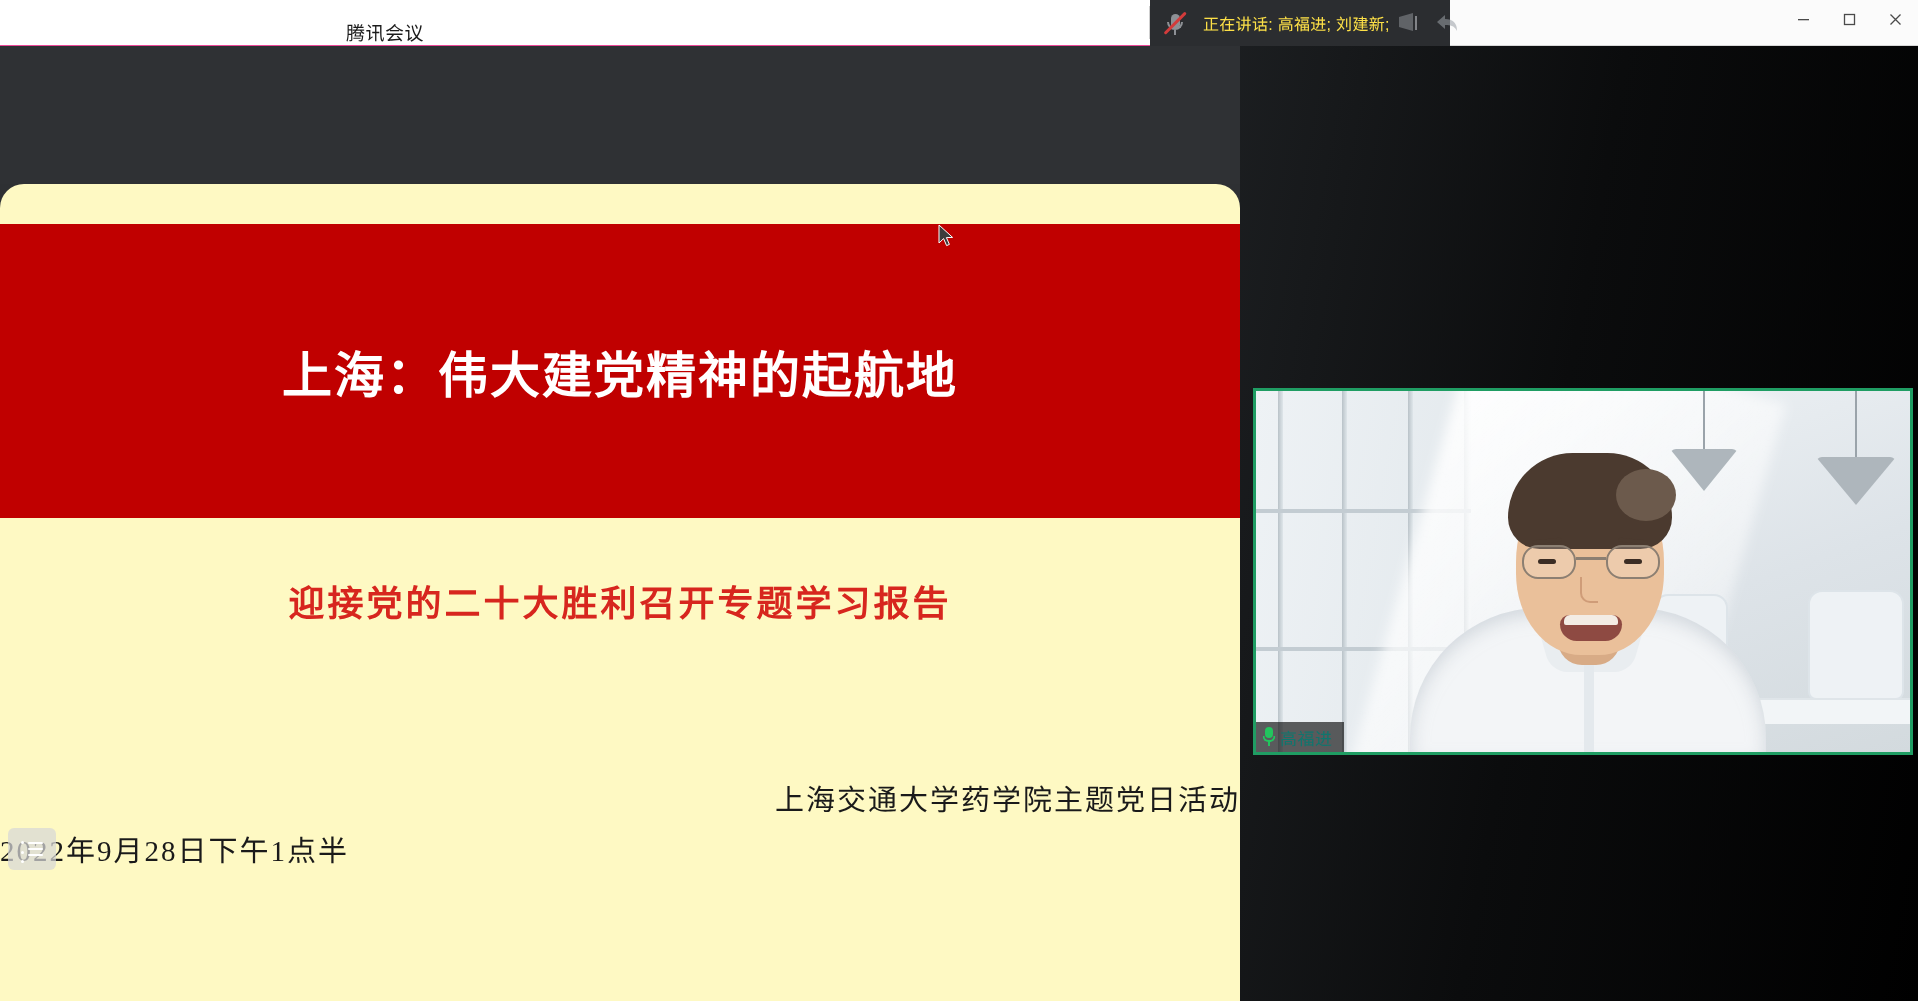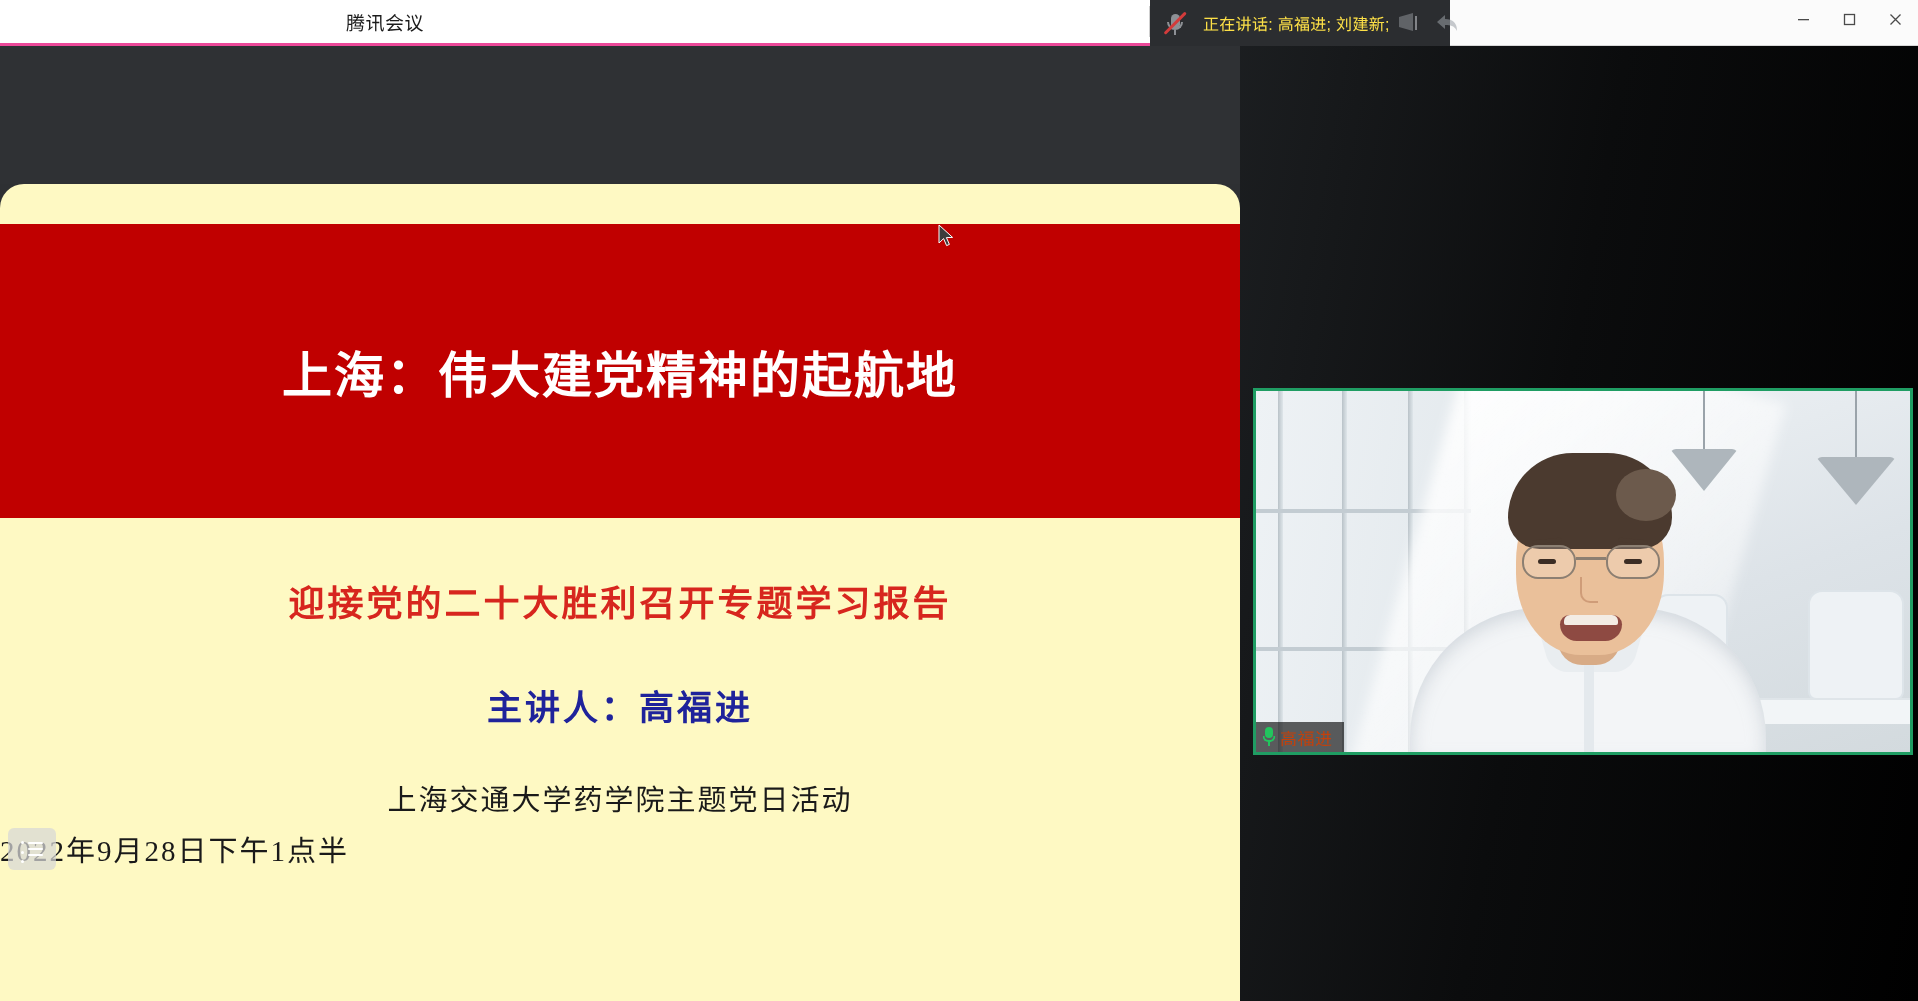--- a/index.html
+++ b/index.html
@@ -16,22 +16,22 @@
   
   .titlebar {
     position:absolute; left:0; top:0; width:1918px; height:46px;
     background:#202225;
     display:flex; align-items:stretch;
     z-index:40;
   }
   .tab-strip {
     width:1150px; height:46px; background:#ffffff;
     position:relative;
-    display:flex; align-items:center; justify-content:center;
-    border-bottom:3px solid #ec4899;
+    display:flex; align-items:flex-end; justify-content:center;
+    border-bottom:1px solid #ec4899;
   }
   .tab-strip::after{
     content:""; position:absolute; right:0; top:6px; bottom:6px;
     width:1px; background:#cfcfcf;
   }
   .tab-title {
     font-size:19px; color:#1b1b1b; letter-spacing:.5px;
     transform:translateX(-190px);
     white-space:nowrap;
   }
@@ -131,21 +131,21 @@
     font-family:"Liberation Serif","DejaVu Serif",serif;
     white-space:nowrap;
   }
   .slide-speaker{
     position:absolute; left:0; top:495px; width:1240px; text-align:center;
     color:#1f239b; font-weight:bold; font-size:35px; letter-spacing:3px;
     font-family:"Liberation Serif","DejaVu Serif",serif;
     white-space:nowrap;
   }
   .slide-org{
-    position:absolute; left:0; top:592px; width:1240px; text-align:center;
+    position:absolute; left:0; top:592px; width:1240px; text-align:right;
     color:#1a1a1a; font-size:29px; letter-spacing:2px;
     font-family:"Liberation Serif","DejaVu Serif",serif;
     white-space:nowrap;
   }
   .slide-date{
     position:absolute; left:0; top:643px; width:1240px; text-align:left;
     color:#1a1a1a; font-size:29px; letter-spacing:2px;
     font-family:"Liberation Serif","DejaVu Serif",serif;
     white-space:nowrap;
   }
@@ -305,21 +305,21 @@
     position:absolute; left:126px; top:188px; width:54px; height:10px;
     background:#f3ece4; border-radius:6px 6px 2px 2px;
   }
   
   .nameplate{
     position:absolute; left:0; bottom:0; height:30px;
     background:rgba(0,0,0,.62);
     display:flex; align-items:center; gap:5px; padding:0 11px 0 6px;
     z-index:6;
   }
-  .nameplate .ntext{ font-size:17px; color:#c2410c; white-space:nowrap; letter-spacing:.5px;font-family:Liberation Serif, serif; }
+  .nameplate .ntext{ font-size:17px; color:#0f766e; white-space:nowrap; letter-spacing:.5px;font-family:Liberation Serif, serif; }
   .np-mic{ position:relative; width:13px;height:20px; flex:0 0 auto; }
   .np-mic .b{ position:absolute; left:50%; top:0; transform:translateX(-50%);
               width:8px;height:11px;border-radius:4px;background:#22c55e; }
   .np-mic .a{ position:absolute; left:50%; top:9px; transform:translateX(-50%);
               width:13px;height:6px;border:2px solid #22c55e;border-top:none;
               border-radius:0 0 8px 8px; }
   .np-mic .s{ position:absolute; left:50%; top:15px; transform:translateX(-50%);
               width:2px;height:4px;background:#22c55e; }
 </style>
 </head>
@@ -379,21 +379,20 @@
 
     <div class="share-region">
       <div class="share-top-letterbox"></div>
       <div class="share-bottom-letterbox"></div>
 
       <div class="slide">
         <div class="slide-red-band">
           <div class="slide-title-1">上海：伟大建党精神的起航地</div>
         </div>
         <div class="slide-sub-red">迎接党的二十大胜利召开专题学习报告</div>
-        <div class="slide-speaker">主讲人：高福进</div>
         <div class="slide-org">上海交通大学药学院主题党日活动</div>
         <div class="slide-date">2022年9月28日下午1点半</div>
       </div>
 
       <div class="ppt-menu-btn">
         <span class="ln">
           <b></b>
             <b></b>
             <b></b>
           <i></i>

